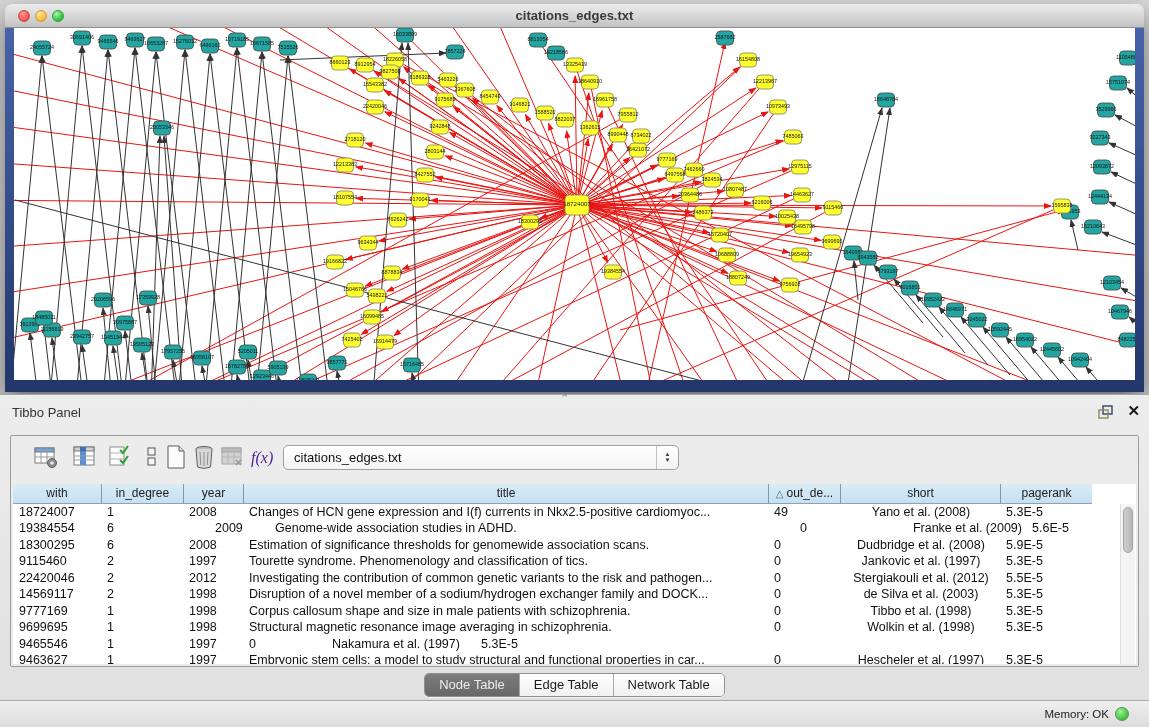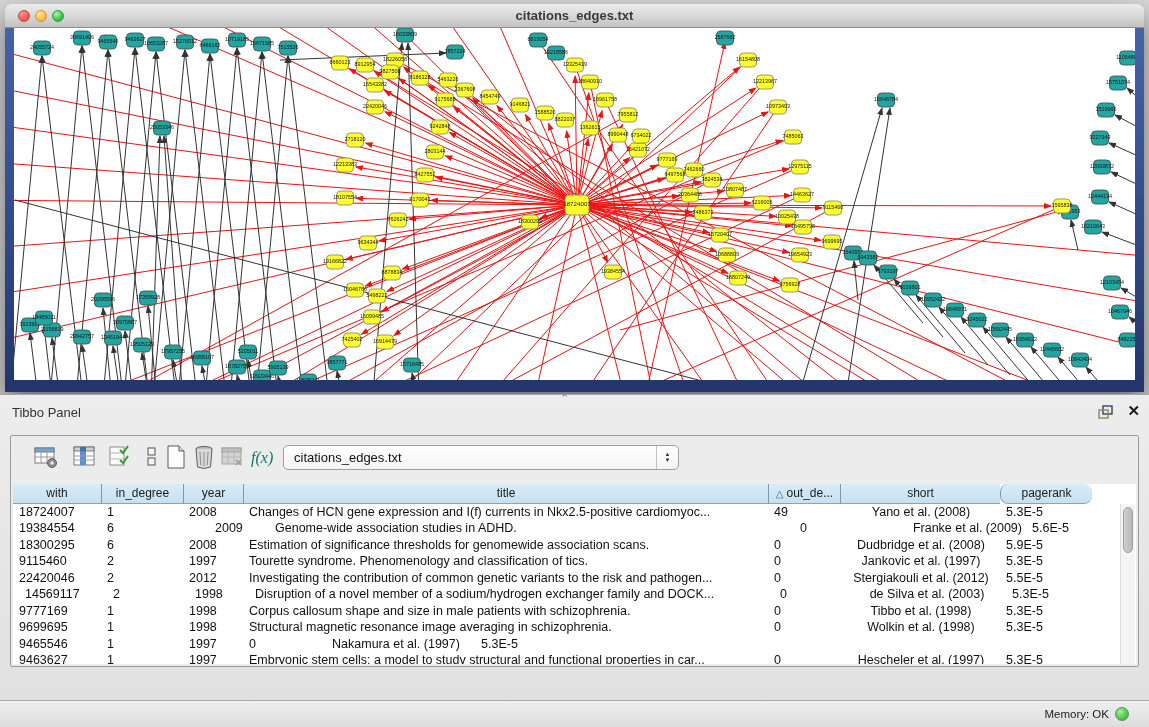--- a/index.html
+++ b/index.html
@@ -32,21 +32,21 @@
   .tp-title { position:absolute; left:12px; top:10px; font-size:13px; color:#333; }
   .tp-float { position:absolute; right:34px; top:9px; width:18px; height:16px; cursor:pointer; }
   .tp-close { position:absolute; right:9px; top:7px; font-size:15px; font-weight:bold; color:#1b1b1b; cursor:pointer; }
   .grip { position:absolute; left:560px; top:-3px; color:#8a8a8a; font-size:11px; }
 
   .tp-box { position:absolute; left:10px; top:40px; width:1129px; height:232px;
     background:#ececec; border:1px solid #9c9c9c; border-radius:2px; }
   .toolbar { position:absolute; left:0; top:0; right:0; height:44px; }
   .tb-icon { position:absolute; top:8px; width:26px; height:26px; cursor:pointer; }
   .tb-icon svg { width:26px; height:26px; }
-  .fx { font-family:"Liberation Serif", serif; font-style:italic; font-size:16px; color:#0f766e;
+  .fx { font-family:"Liberation Serif", serif; font-style:italic; font-size:16px; color:#4c1d95;
     top:13px !important; }
   .table-select { position:absolute; left:272px; top:9px; width:396px; height:25px;
     background:linear-gradient(#ffffff,#f4f4f4); border:1px solid #a0a0a0; border-radius:5px;
     font-size:13px; color:#111; line-height:23px; padding-left:10px; cursor:pointer; }
   .table-select .stepper { position:absolute; right:0; top:0; width:22px; height:23px;
     border-left:1px solid #c0c0c0; text-align:center; }
   .table-select .stepper span { display:block; font-size:6px; line-height:6px; color:#333; }
   .table-select .stepper span:first-child { margin-top:5px; }
 
   .grid-wrap { position:absolute; left:2px; top:48px; right:2px; bottom:2px; background:#fff; overflow:hidden; }
@@ -626,21 +626,21 @@
       </div>
 
       <div class="grid-wrap">
         <div class="grid-head">
             <div class="th" style="width: 88px;"><span>with</span></div>
             <div class="th" style="width: 82px;"><span>in_degree</span></div>
             <div class="th" style="width: 60px;"><span>year</span></div>
             <div class="th" style="width: 525px;"><span>title</span></div>
             <div class="th" style="width: 72px;"><span class="sort">△</span><span>out_de...</span></div>
             <div class="th" style="width: 160px;"><span>short</span></div>
-            <div class="th" style="width: 92px; border-radius: 8px;"><span>pagerank</span></div>
+            <div class="th" style="width: 92px;"><span>pagerank</span></div>
           </div>
         <div class="grid-body">
             <div class="tr" style="top: 0px;">
               <div class="td" style="width: 88px;">18724007</div>
               <div class="td" style="width: 82px;">1</div>
               <div class="td" style="width: 60px;">2008</div>
               <div class="td" style="width: 525px;">Changes of HCN gene expression and I(f) currents in Nkx2.5-positive cardiomyoc...</div>
               <div class="td" style="width: 72px;">49</div>
               <div class="td center" style="width: 160px;">Yano et al. (2008)</div>
               <div class="td" style="width: 92px;">5.3E-5</div>
@@ -675,21 +675,21 @@
             <div class="tr" style="top: 65.8px;">
               <div class="td" style="width: 88px;">22420046</div>
               <div class="td" style="width: 82px;">2</div>
               <div class="td" style="width: 60px;">2012</div>
               <div class="td" style="width: 525px;">Investigating the contribution of common genetic variants to the risk and pathogen...</div>
               <div class="td" style="width: 72px;">0</div>
               <div class="td center" style="width: 160px;">Stergiakouli et al. (2012)</div>
               <div class="td" style="width: 92px;">5.5E-5</div>
             </div>
             <div class="tr" style="top: 82.25px;">
-              <div class="td" style="width: 88px; margin-left: 6px;">14569117</div>
+              <div class="td" style="width: 88px;">14569117</div>
               <div class="td" style="width: 82px;">2</div>
               <div class="td" style="width: 60px;">1998</div>
               <div class="td" style="width: 525px;">Disruption of a novel member of a sodium/hydrogen exchanger family and DOCK...</div>
               <div class="td" style="width: 72px;">0</div>
               <div class="td center" style="width: 160px;">de Silva et al. (2003)</div>
               <div class="td" style="width: 92px;">5.3E-5</div>
             </div>
             <div class="tr" style="top: 98.7px;">
               <div class="td" style="width: 88px;">9777169</div>
               <div class="td" style="width: 82px;">1</div>
@@ -725,20 +725,27 @@
               <div class="td center" style="width: 160px;">Hescheler et al. (1997)</div>
               <div class="td" style="width: 92px;">5.3E-5</div>
             </div>
           </div>
         <div class="vscroll">
           <div class="vthumb"></div>
         </div>
       </div>
     </div>
 
+    <div class="tabs-row">
+      <div class="seg">
+          <div class="seg-btn sel">Node Table</div>
+          <div class="seg-btn">Edge Table</div>
+          <div class="seg-btn">Network Table</div>
+        </div>
+    </div>
   </div>
 
   <div class="statusbar">
     <span class="mem-label">Memory: OK</span>
     <span class="mem-dot"></span>
   </div>
 
 </div>
 
 </body></html>

